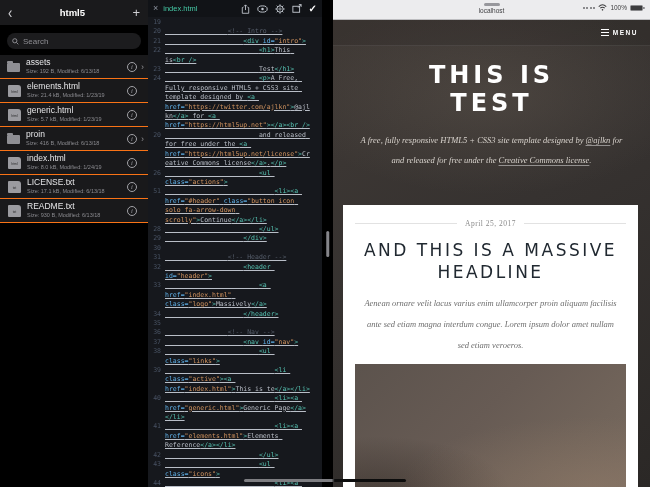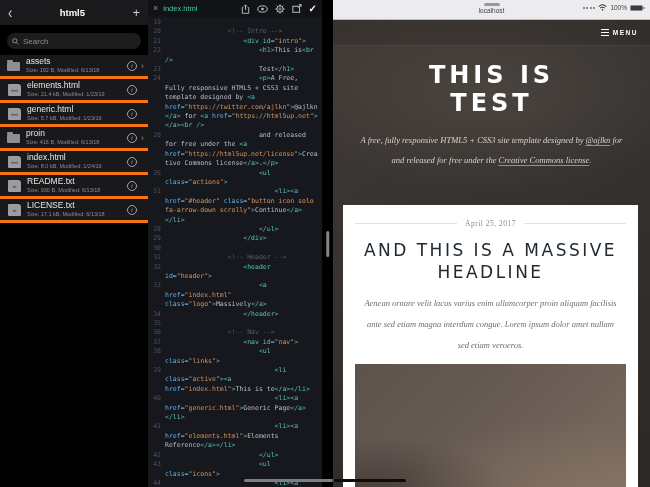--- a/index.html
+++ b/index.html
@@ -11,21 +11,21 @@
   .files { width:148px; height:100%; background:#000; flex:0 0 148px; display:flex; flex-direction:column; }
   .files-header { height:26px; background:#1a1a1c; display:flex; align-items:center; padding:0 8px; border-bottom:1px solid #000; }
   .back-ic { color:#d0d0d4; font-size:13px; line-height:1; transform:scaleY(1.25); }
   .files-title { flex:1; text-align:center; color:#fff; font-size:9.5px; font-weight:bold; }
   .add-ic { color:#d0d0d4; font-size:13px; line-height:1; font-weight:300; }
   .searchwrap { padding:7px 7px 6px; background:#000; }
   .searchfield { background:#1c1c1e; border-radius:8px; height:16px; display:flex; align-items:center; padding:0 5px; gap:4px; }
   .searchfield svg { flex:0 0 auto; }
   .search-label { color:#8e8e93; font-size:8px; }
   .filelist { list-style:none; }
-  .frow { display:flex; align-items:center; background:#19191b; border-bottom:3px solid #f97316; height:24px; padding:0 4px 0 7px; }
+  .frow { display:flex; align-items:center; background:#19191b; border-bottom:1px solid #f97316; height:24px; padding:0 4px 0 7px; }
   .ficon { width:13px; height:12px; position:relative; flex:0 0 13px; margin-right:6px; }
   .ficon.folder { background:#8e8e93; border-radius:1px; height:9px; margin-top:2px; }
   .ficon.folder::before { content:""; position:absolute; top:-2px; left:0; width:6px; height:2px; background:#8e8e93; border-radius:1px 1px 0 0; }
   .ficon.html, .ficon.txt { background:#9b9ba0; width:10px; height:12px; margin-left:1px; border-radius:1px; border-top-right-radius:3px; display:flex; align-items:flex-end; justify-content:center; }
   .ftag { font-size:3.5px; color:#2e2e30; line-height:1; margin-bottom:2px; letter-spacing:0; }
   .ftext { flex:1; overflow:hidden; }
   .fname { color:#e6e6e8; font-size:8.5px; line-height:1.15; white-space:nowrap; }
   .fmeta { color:#8b8b90; font-size:5.5px; line-height:1.2; white-space:nowrap; }
   .finfo { flex:0 0 10px; width:10px; height:10px; border:1px solid #a2a2a7; border-radius:50%; color:#a2a2a7; font-size:6.5px; font-style:italic; font-family:"Liberation Serif", serif; display:flex; align-items:center; justify-content:center; margin-right:2px; }
   .fchev { color:#8e8e93; font-size:9px; width:5px; text-align:right; }
@@ -35,21 +35,21 @@
   .editor { width:174px; flex:0 0 174px; height:100%; background:#16181d; display:flex; flex-direction:column; }
   .tabbar { height:17px; background:#111317; display:flex; align-items:center; padding:0 5px; gap:5px; }
   .close-ic { color:#8b929e; font-size:9px; line-height:1; }
   .tabtitle { color:#45c8a5; font-size:7.5px; flex:1; white-space:nowrap; overflow:hidden; }
   .tools { display:flex; align-items:center; gap:7px; }
   .tools svg { display:block; }
   .check-ic { color:#fff; font-size:10px; line-height:1; font-weight:bold; }
   .code { flex:1; overflow:hidden; font-family:"DejaVu Sans Mono", monospace; font-size:6.5px; line-height:9.4px; padding-top:1px; }
   .cl { display:flex; }
   .ln { flex:0 0 17px; text-align:right; padding-right:4px; color:#485263; user-select:none; }
-  .ct { flex:1; white-space:pre-wrap; overflow-wrap:anywhere; color:#b9bec7; padding-right:2px; }
+  .ct { flex:1; white-space:pre-wrap; overflow-wrap:anywhere; color:#b9bec7; padding-right:11px;text-decoration:underline; }
   .c-tag { color:#56c2b2; }
   .c-attr { color:#5fb0e8; }
   .c-val { color:#d2945f; }
   .c-txt { color:#b9bec7; }
   .c-com { color:#565e6b; }
 
   
   .divider { width:11px; flex:0 0 11px; background:#000; position:relative; }
   .divider .handle { position:absolute; left:50%; top:50%; transform:translate(-50%,-50%); width:3.5px; height:26px; border-radius:2px; background:#85858a; }
 
@@ -161,33 +161,33 @@
             <div class="fmeta">Size: 8.0 kB, Modified: 1/24/19</div>
           </div>
           <span class="finfo">i</span>
           <span class="fchev hidden">›</span>
         </li>
         <li class="frow">
           <span class="ficon txt">
             <span class="ftag">txt</span>
           </span>
           <div class="ftext">
+            <div class="fname">LICENSE.txt</div>
+            <div class="fmeta">Size: 17.1 kB, Modified: 6/13/18</div>
+          </div>
+          <span class="finfo">i</span>
+          <span class="fchev hidden">›</span>
+        </li>
+        <li class="frow">
+          <span class="ficon txt">
+            <span class="ftag">txt</span>
+          </span>
+          <div class="ftext">
             <div class="fname">README.txt</div>
             <div class="fmeta">Size: 930 B, Modified: 6/13/18</div>
-          </div>
-          <span class="finfo">i</span>
-          <span class="fchev hidden">›</span>
-        </li>
-        <li class="frow">
-          <span class="ficon txt">
-            <span class="ftag">txt</span>
-          </span>
-          <div class="ftext">
-            <div class="fname">LICENSE.txt</div>
-            <div class="fmeta">Size: 17.1 kB, Modified: 6/13/18</div>
           </div>
           <span class="finfo">i</span>
           <span class="fchev hidden">›</span>
         </li>
       </ul>
   </section>
 
   <section class="editor">
     <div class="tabbar">
       <span class="close-ic">×</span>

